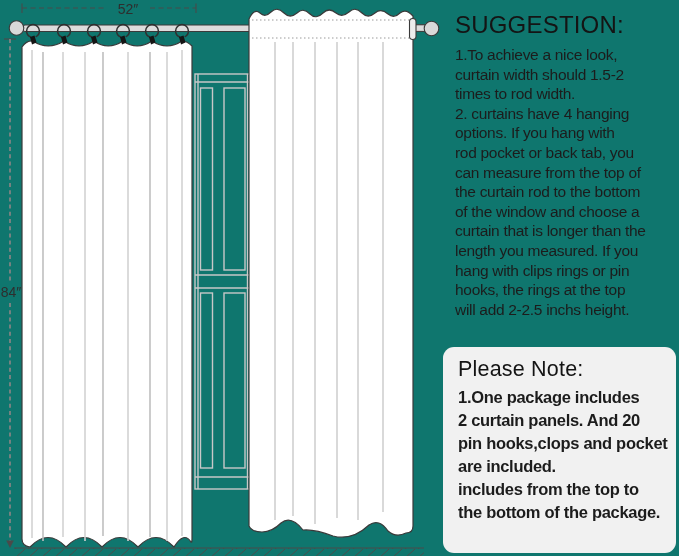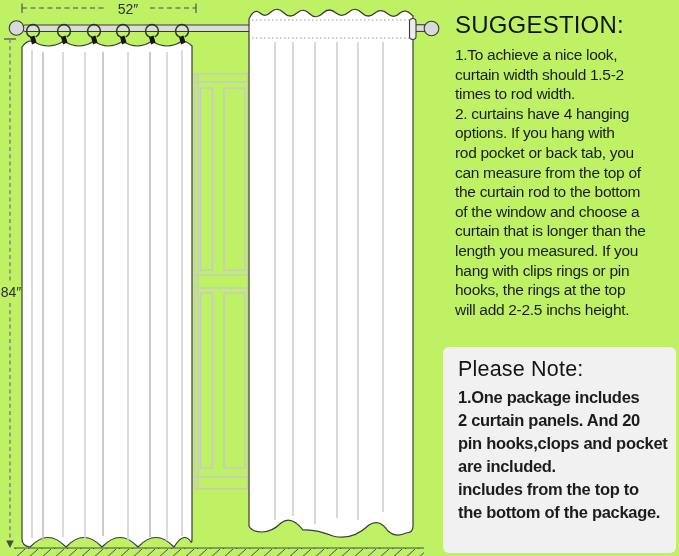--- a/index.html
+++ b/index.html
@@ -1,37 +1,37 @@
 <!DOCTYPE html>
 <html><head>
 <meta charset="utf-8">
 <style>
   html,body{margin:0;padding:0;background:#ffffff;}
   #canvas{
     position:relative;
     width:679px;height:556px;
-    background:#bef264;
+    background:#0f766e;
     overflow:hidden;
     font-family:"Liberation Sans",sans-serif;
     color:#1a1a1a;
   }
   #diagram-svg{position:absolute;left:0;top:0;}
 
   .text-col{position:absolute;left:455px;top:12px;width:226px;}
   .suggestion-title{
     font-size:24px;font-weight:400;letter-spacing:0.2px;
     color:#141414;margin:0 0 7px 0;line-height:26px;
   }
   .body-line{
     font-size:15.5px;line-height:19.6px;letter-spacing:-0.3px;
     color:#1c1c1c;white-space:nowrap;
   }
   .note-box{
     position:absolute;left:443px;top:347px;width:233px;height:206px;
-    background:#f1f1f1;border-radius:6px;box-sizing:border-box;
+    background:#f1f1f1;border-radius:11px;box-sizing:border-box;
     padding:10px 2px 0 15px;
   }
   .note-title{
     font-size:21.5px;font-weight:400;color:#141414;
     margin:0 0 5px 0;line-height:24px;letter-spacing:0.2px;
   }
   .note-line{
     font-size:16.5px;line-height:23px;letter-spacing:-0.3px;
     color:#1c1c1c;white-space:nowrap;font-weight:bold;
   }

